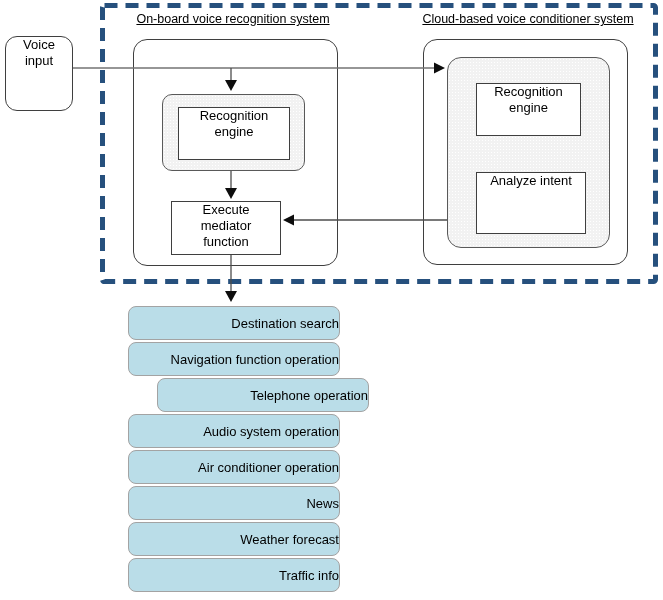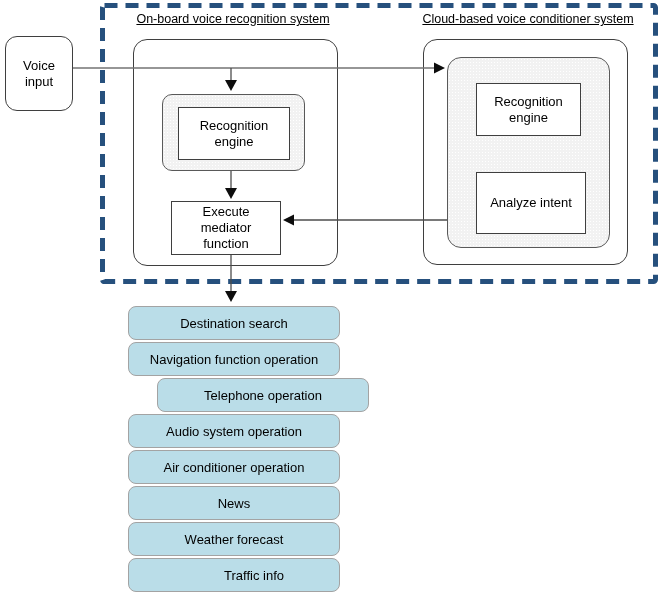--- a/index.html
+++ b/index.html
@@ -16,28 +16,28 @@
     background:#fff;border:1.4px solid #3f3f3f;border-radius:14px;
   }
   .dotted-area{
     border:1px solid #595959;
     background-color:#f2f2f2;
     background-image:radial-gradient(#ffffff 1px, transparent 1px);
     background-size:3px 3px;
   }
   .white-box{
     background:#fff;border:1px solid #3f3f3f;
-    display:flex;align-items:center;justify-content:center;
+    display:flex;justify-content:center;
     text-align:center;font-size:13px;line-height:16px;
   }
   .func-item{
     position:absolute;left:128px;width:212px;height:34px;
     background:var(--func-fill,#badde8);
     border:1.4px solid var(--func-border,#a3a3a3);border-radius:8px;
-    display:flex;align-items:center;justify-content:center;
+    display:flex;align-items:center;justify-content:flex-end;
     font-size:13px;box-sizing:border-box;
   }
   svg.layer{position:absolute;left:0;top:0;pointer-events:none;}
   .line{stroke:#4d4d4d;stroke-width:1.3px;fill:none;}
   .mainline{stroke:#737373;stroke-width:1.5px;fill:none;}
   .arrowhead{fill:#0d0d0d;stroke:none;}
   .boundary{stroke:var(--dash-color,#26507d);stroke-width:5px;fill:none;}
 </style>
 </head>
 <body>

